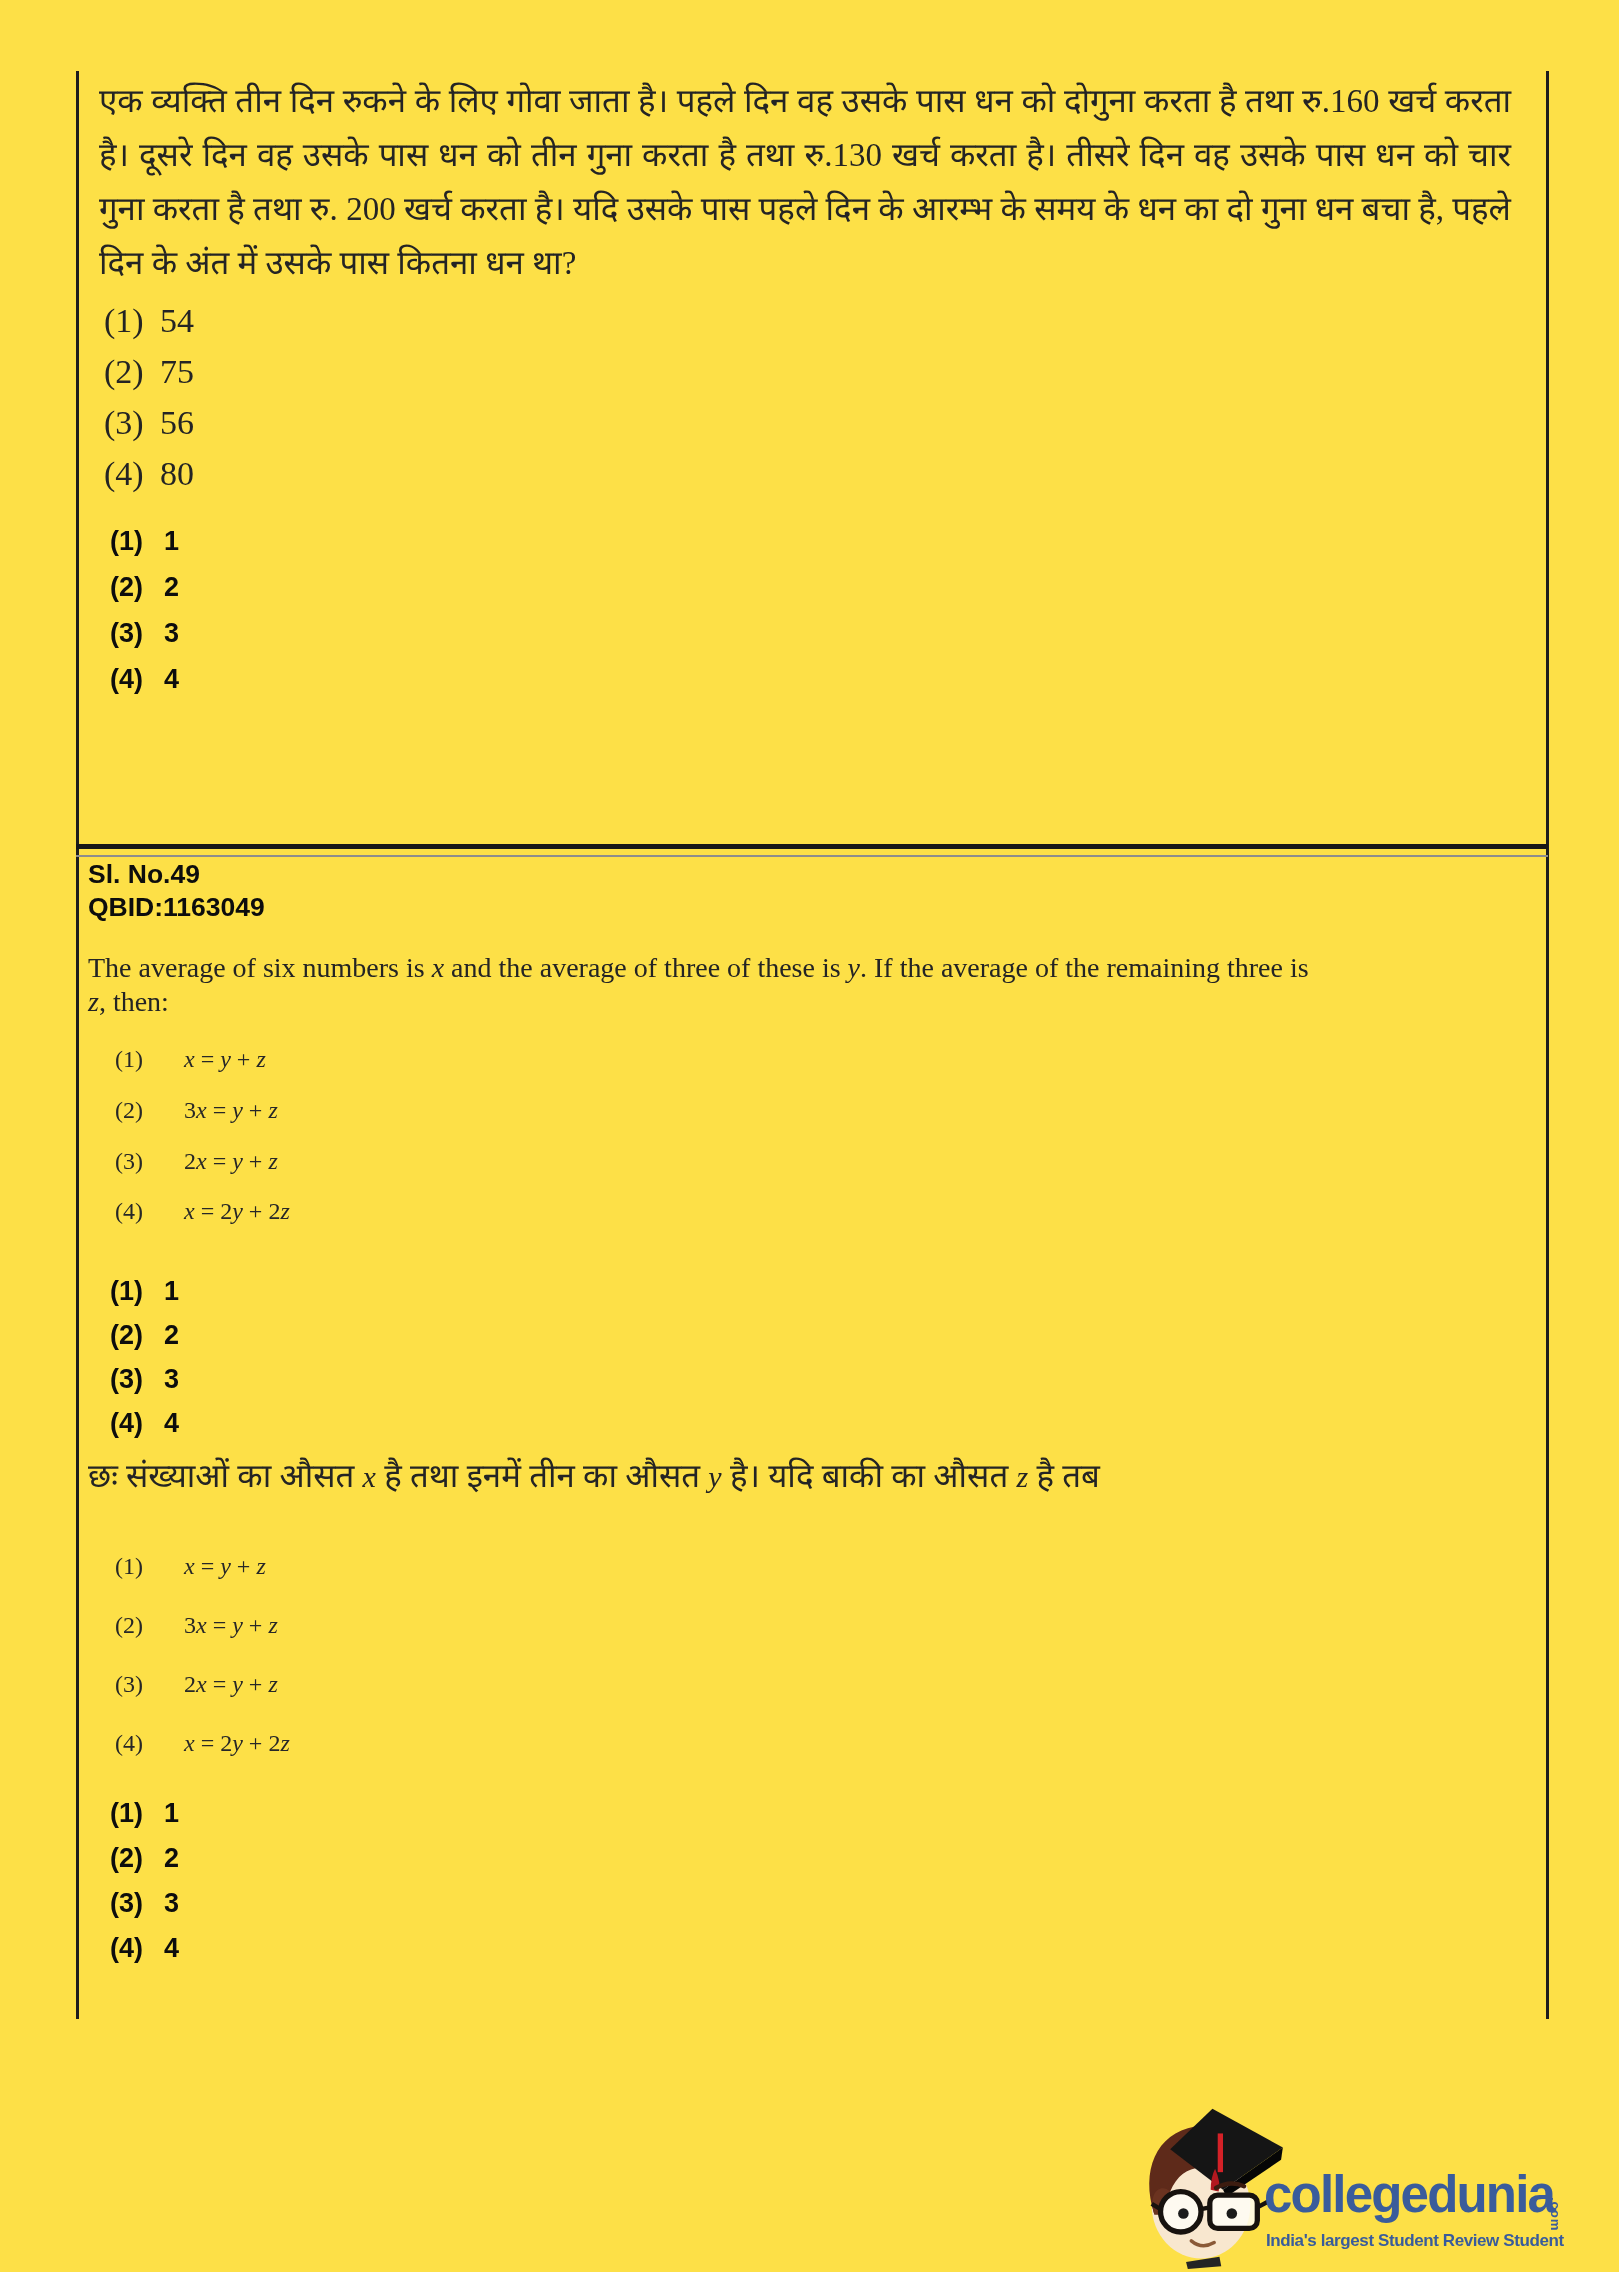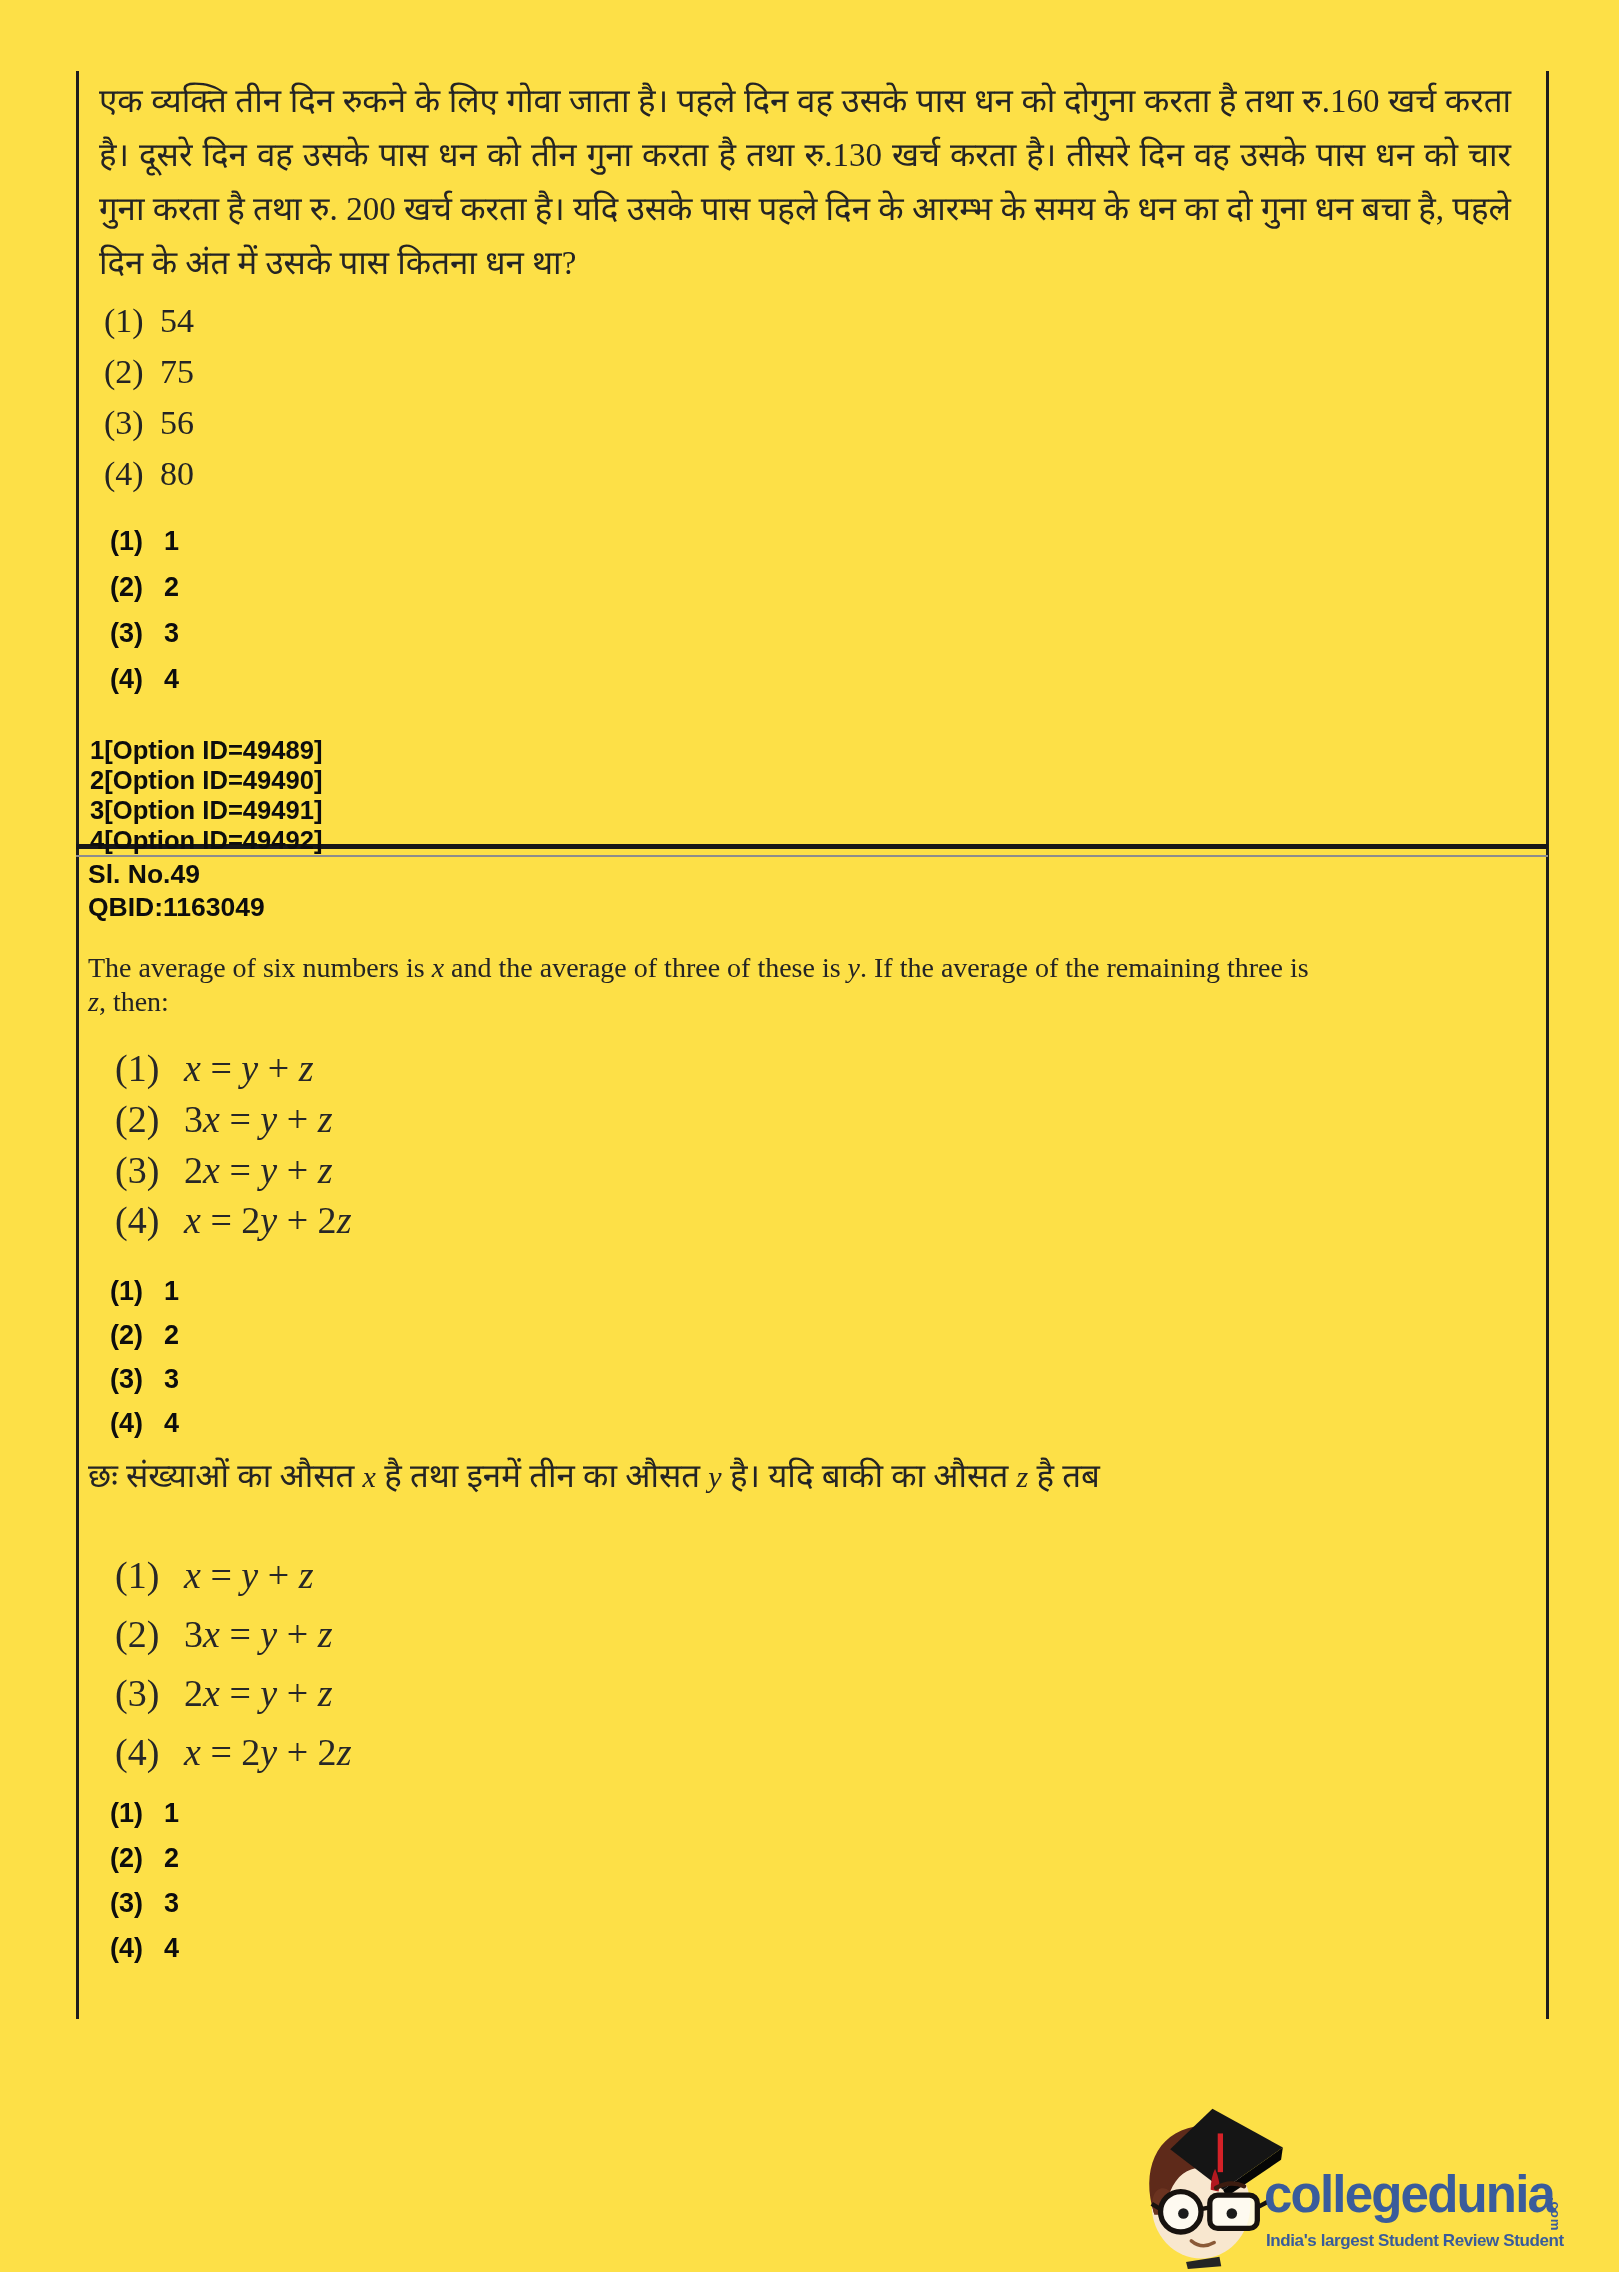--- a/index.html
+++ b/index.html
@@ -11,21 +11,21 @@
   .vline { position:absolute; top:71px; height:1948px; width:2.6px; background:#1d1d1d; }
   .v-left { left:76px; } .v-right { left:1546px; }
   .hdiv-thick { position:absolute; left:76px; width:1472px; height:5.3px; background:#171717; top:844px; }
   .hdiv-thin  { position:absolute; left:76px; width:1472px; height:1.8px; background:#8d8d8d; top:855px; }
 
   .serif-para { position:absolute; left:99px; width:1412px; font-size:33px; line-height:54px;
                 text-align:justify; color:#242424; }
   .schoice { position:absolute; left:104px; font-size:34px; color:#242424; }
   .cnum { display:inline-block; width:56px; }
 
-  .mrow { position:absolute; left:115px; font-size:38px; color:#272727; }
+  .mrow { position:absolute; left:115px; font-size:24px; color:#272727; }
   .mnum { display:inline-block; width:69px; }
   .meq i { font-style:italic; }
 
   .bold { font-family:"Liberation Sans", sans-serif; font-weight:700; color:#0d0d0d; }
   .brow { position:absolute; left:95px; font-size:27px;margin-left:15px; }
   .brow .bval { margin-left:21px; }
 
   .optids { position:absolute; left:90px; top:735px; font-size:25.6px; line-height:30px; }
   .slno { position:absolute; left:88px; top:859px;  font-size:26.5px; }
   .qbid { position:absolute; left:88px; top:892px; font-size:26.5px; }
@@ -76,26 +76,20 @@
   <div class="brow bold" style="top:572px">
     <span>(2)</span><span class="bval">2</span>
   </div>
   <div class="brow bold" style="top:618px">
     <span>(3)</span><span class="bval">3</span>
   </div>
   <div class="brow bold" style="top:664px">
     <span>(4)</span><span class="bval">4</span>
   </div>
 
-  <div class="optids bold">
-    <div>1[Option ID=49489]</div>
-    <div>2[Option ID=49490]</div>
-    <div>3[Option ID=49491]</div>
-    <div>4[Option ID=49492]</div>
-  </div>
 
   <div class="slno bold">Sl. No.49</div>
   <div class="qbid bold">QBID:1163049</div>
 
   <div class="qen">
     <span>The average of six numbers is </span><i>x</i><span> and the average of three of these is </span><i>y</i><span>. If the average of the remaining three is </span><i>z</i><span>, then:</span>
   </div>
 
   <div class="mrow" style="top:1046px">
     <span class="mnum">(1)</span><span class="meq"><i>x</i> = <i>y</i> + <i>z</i></span>

